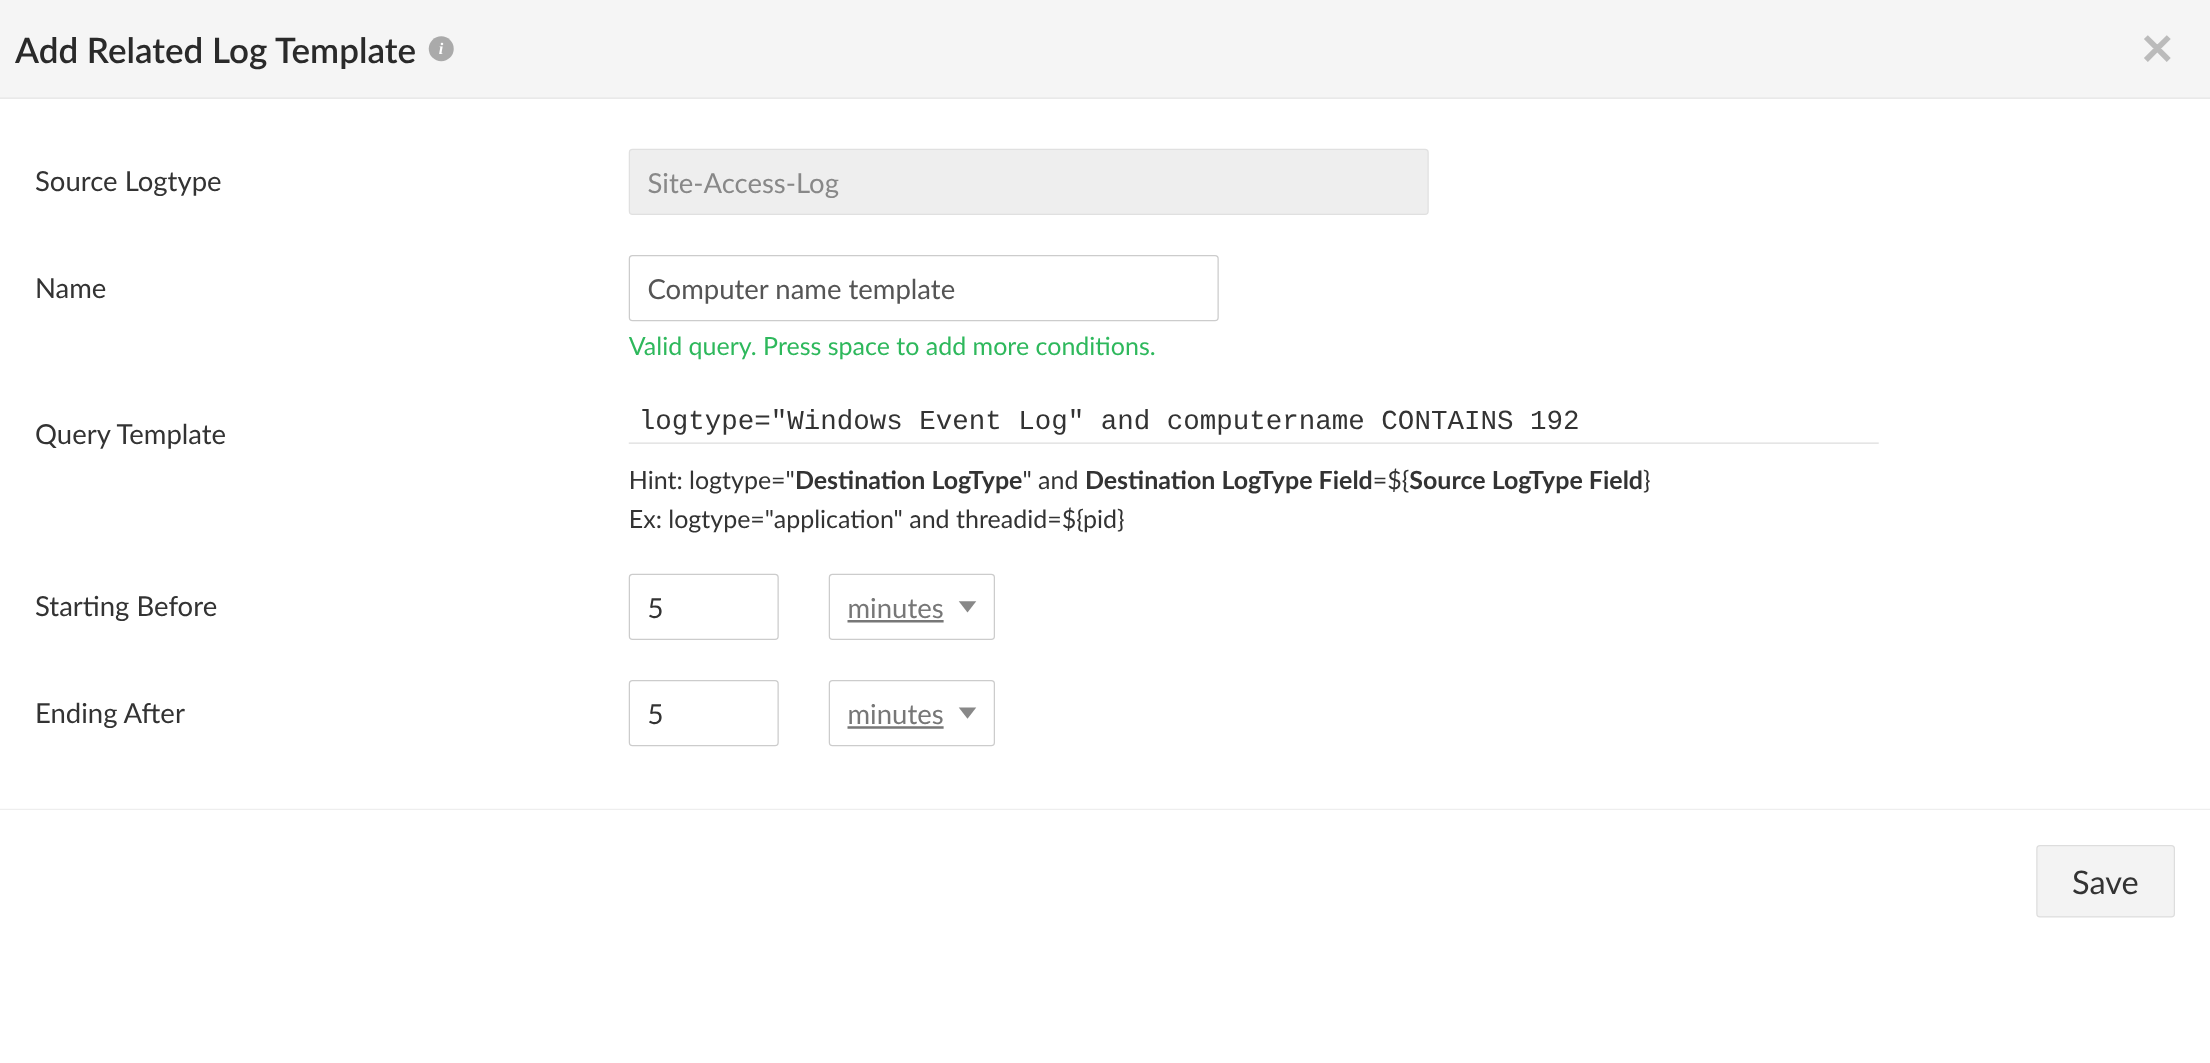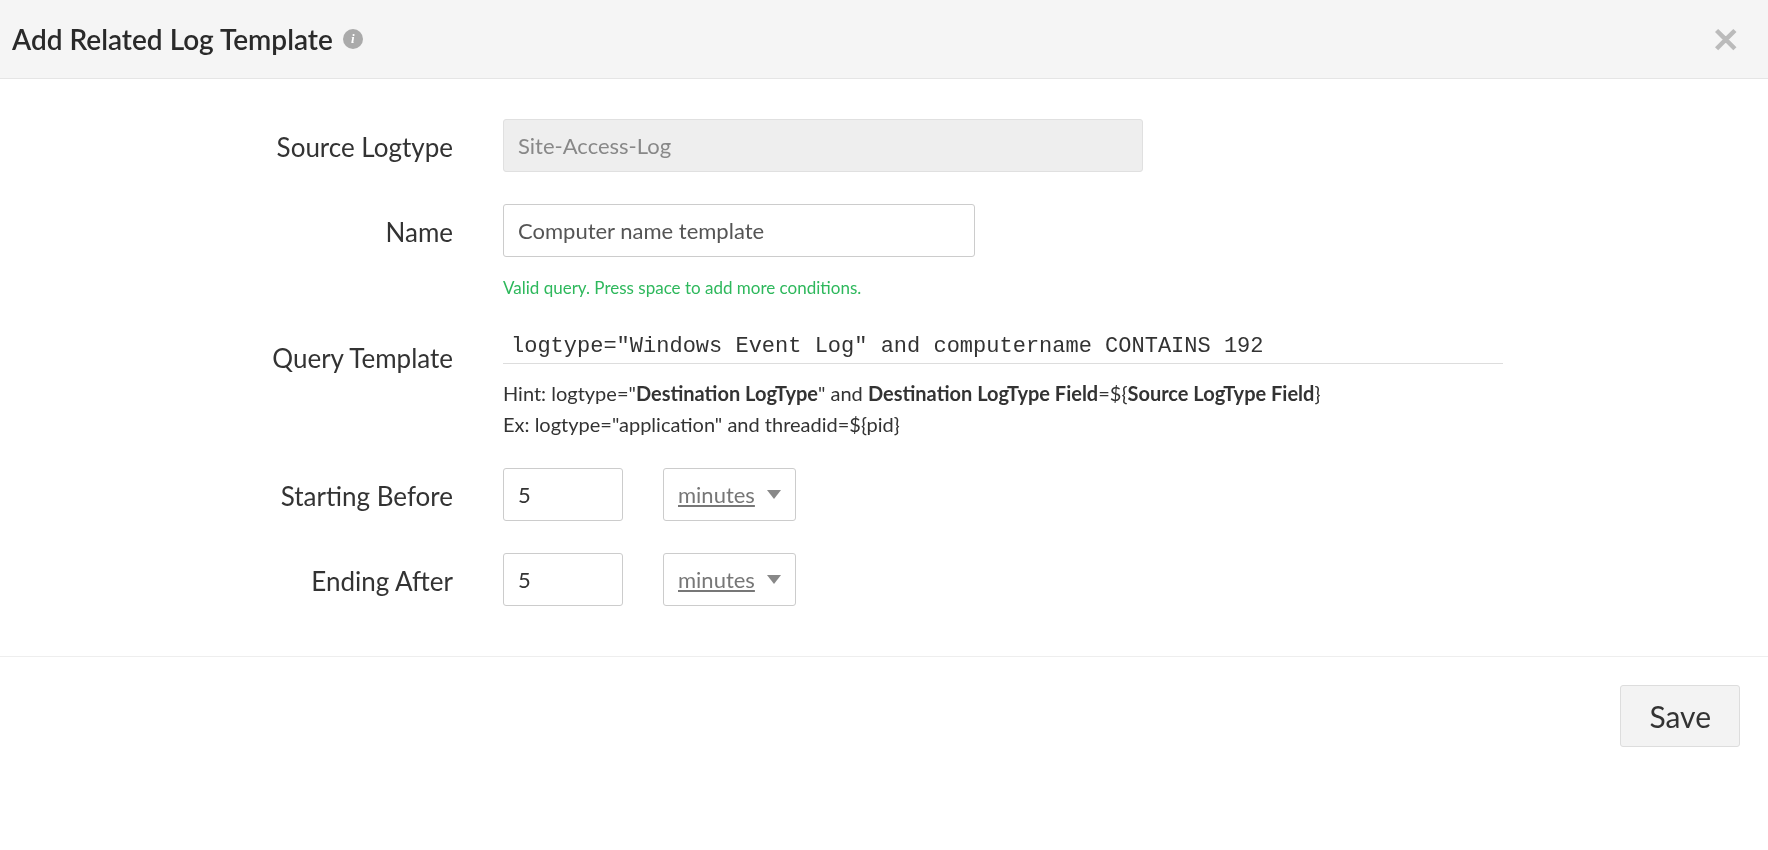--- a/index.html
+++ b/index.html
@@ -50,24 +50,23 @@
     padding: 40px 28px 40px 28px;
   }
   .form-row {
     display: flex;
     align-items: flex-start;
     margin-bottom: 32px;
   }
   .form-label {
     width: 475px;
     flex-shrink: 0;
-    text-align: right;
-    padding-right: 50px;
+    padding-right: 78px;
     padding-top: 12px;
-    font-size: 26px;
+    font-size: 22px;
     color: #333;
   }
   .form-control-wrap {
     flex: 1;
   }
   .readonly-box {
     background: #eeeeee;
     border: 1px solid #e0e0e0;
     border-radius: 3px;
     padding: 12px 14px;
@@ -80,22 +79,22 @@
     border-radius: 3px;
     padding: 12px 14px;
     width: 472px;
     font-size: 22px;
     font-family: inherit;
     color: #555;
   }
   .text-input::placeholder { color: #888; }
   .validation-msg {
     color: #2eb85c;
-    font-size: 17px;
-    margin-top: 20px;
+    font-size: 20px;
+    margin-top: 8px;
   }
   .query-input {
     border: none;
     border-bottom: 1px solid #ddd;
     font-family: "Courier New", Courier, monospace;
     font-size: 22px;
     padding: 4px 8px;
     width: 1000px;
     background: transparent;
     color: #333;
@@ -149,21 +148,21 @@
   .modal-footer {
     padding: 28px;
     display: flex;
     justify-content: flex-end;
   }
   .save-btn {
     background: #f3f3f3;
     border: 1px solid #ddd;
     border-radius: 3px;
     padding: 12px 28px;
-    font-size: 30px;
+    font-size: 26px;
     color: #333;
     cursor: pointer;
     font-family: inherit;
   }
   .inline { display: flex; align-items: center; }
 </style>
 </head>
 <body>
 
 <div class="modal-header">

